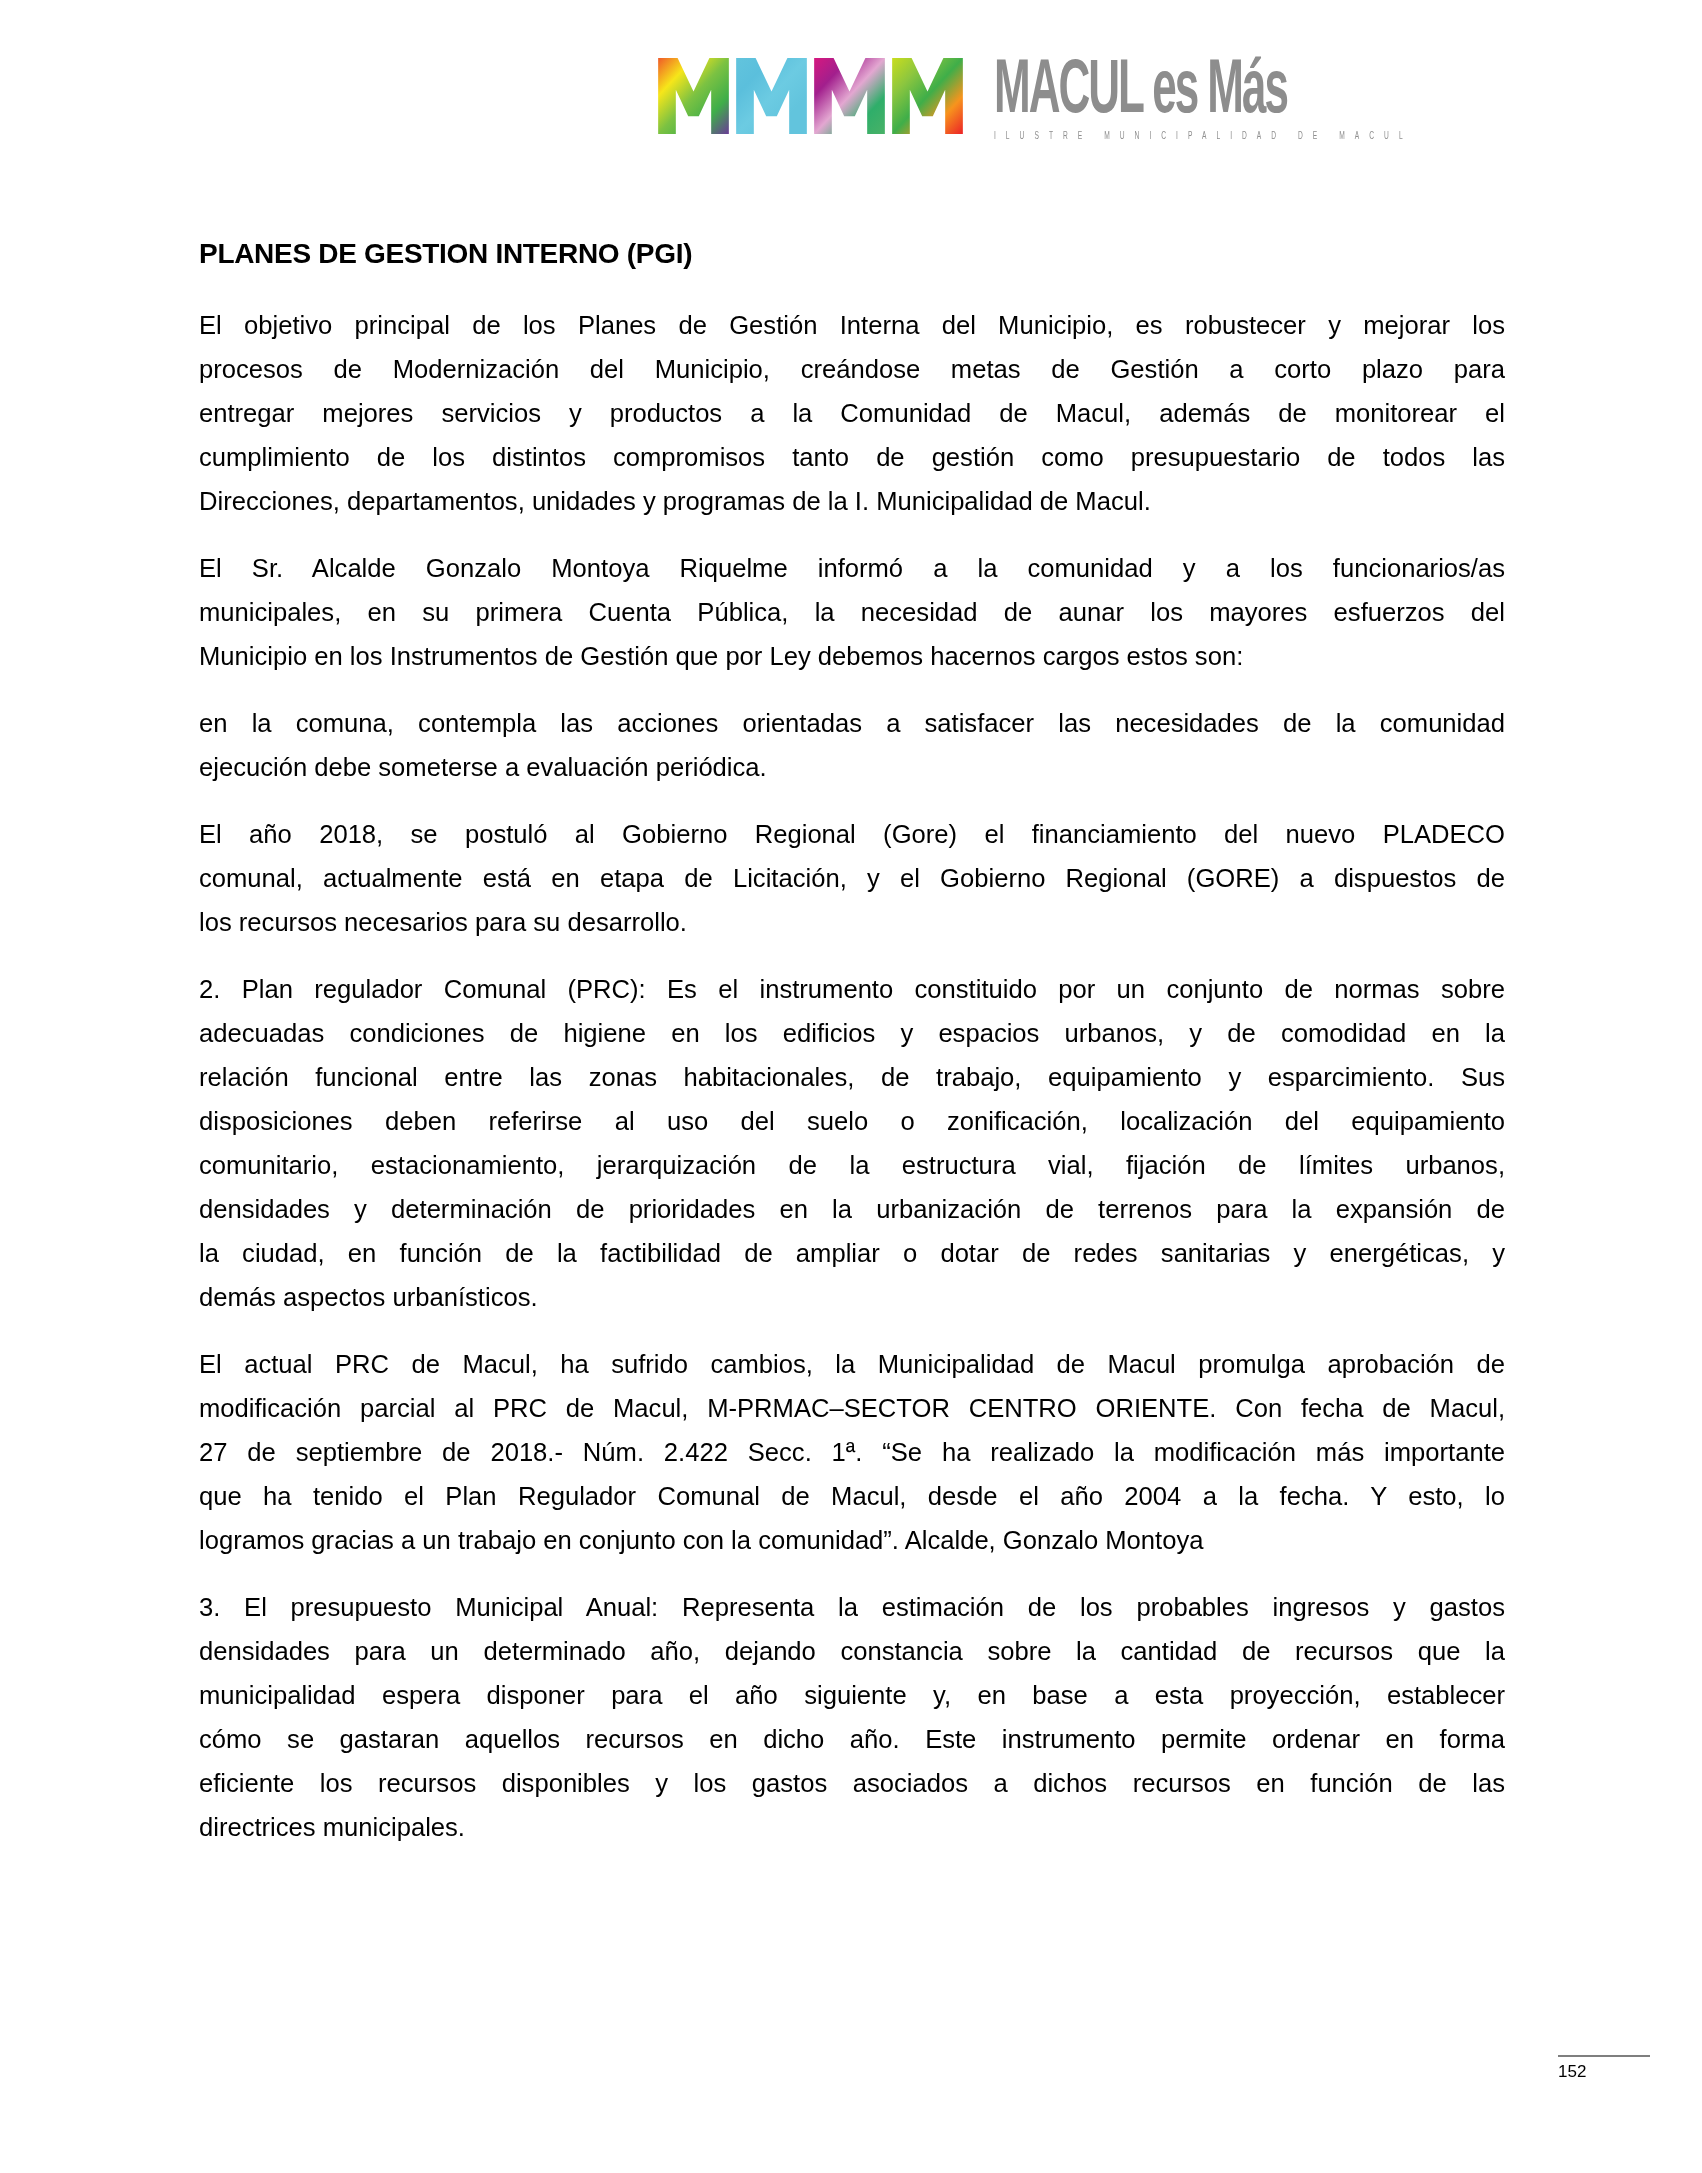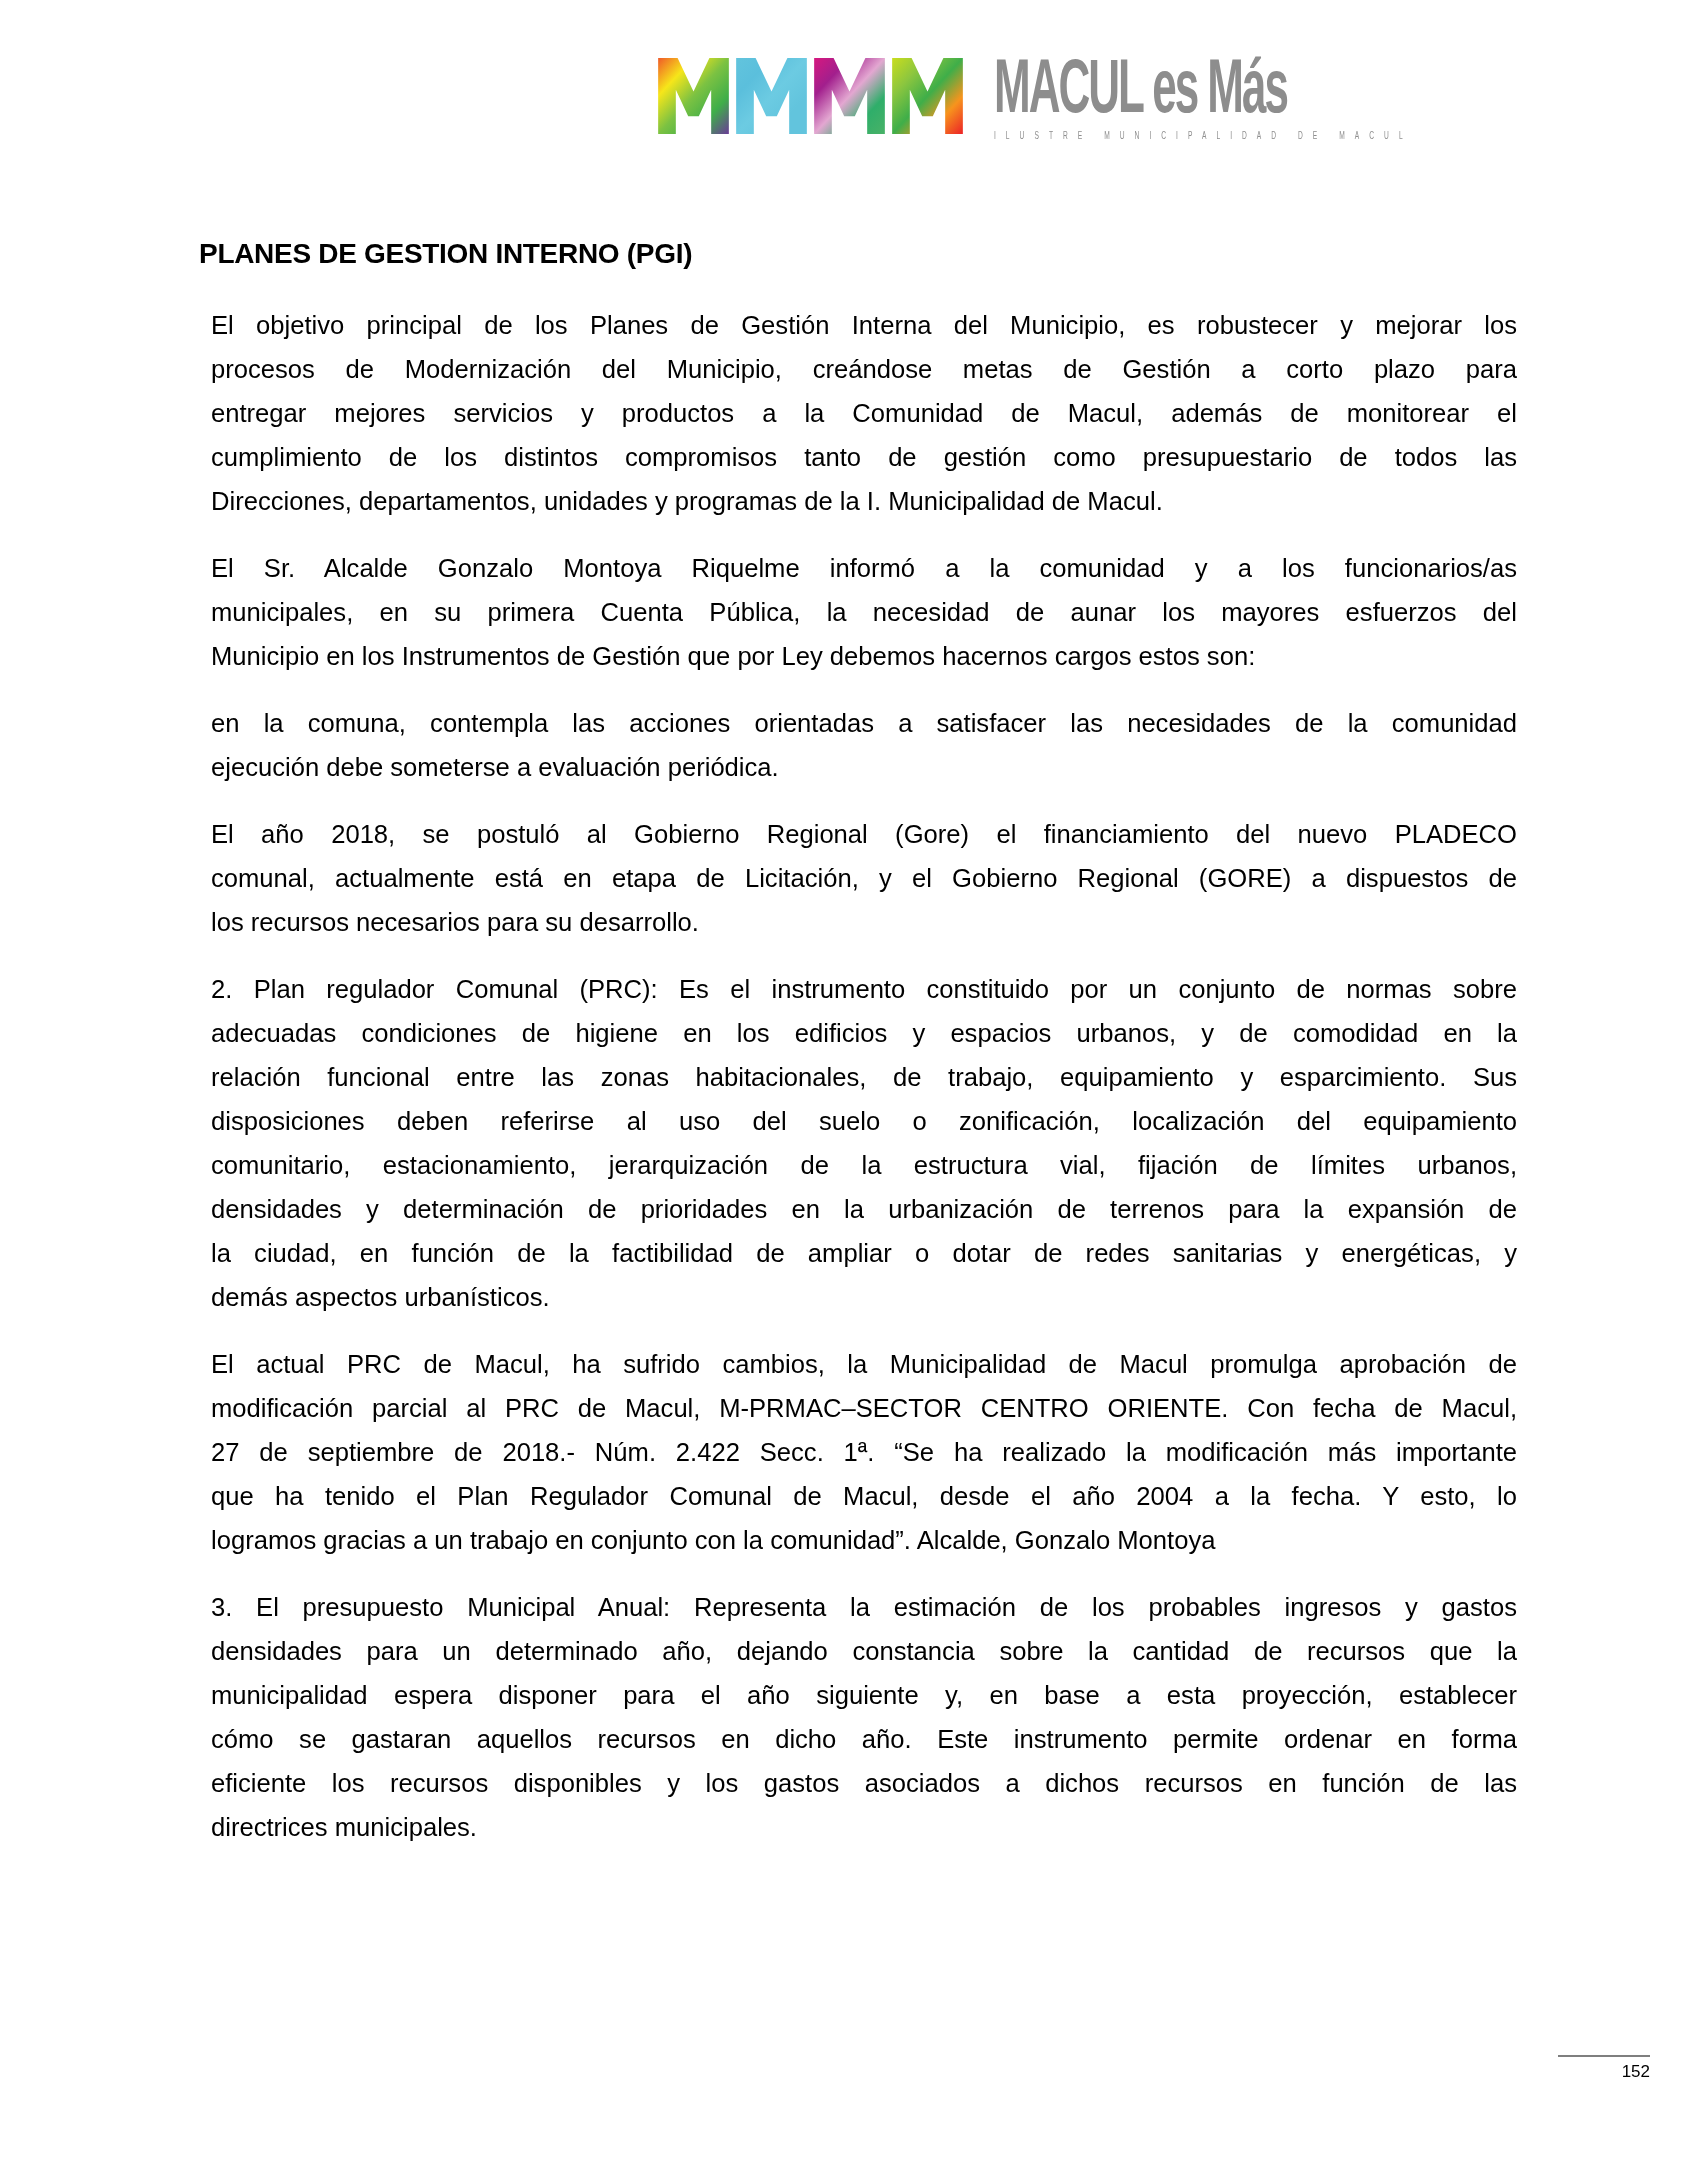--- a/index.html
+++ b/index.html
@@ -10,27 +10,27 @@
   .m-row { position: absolute; left: 0; top: 2.6px; display: flex; gap: 7px; }
   .m-letter { width: 71px; height: 76px; position: relative; }
   .m-letter svg { width: 71px; height: 76px; display: block; }
   .brand { position: absolute; left: 336px; top: -1.8px; }
   .brand-title { font-family: "Liberation Sans", sans-serif; font-weight: 700; font-size: 76px; line-height: 65px; color: #8d8d8d; letter-spacing: -3.5px; white-space: nowrap; transform-origin: left top; }
   .brand-sub { font-family: "Liberation Sans", sans-serif; font-size: 11.5px; letter-spacing: 17.3px; color: #8d8d8d; margin-top: 10.6px; white-space: nowrap; }
 
   
   .content { position: absolute; left: 199px; top: 236px; width: 1306px; }
   .heading { font-weight: 700; font-size: 28px; line-height: 35px; margin: 0 0 32px 0; letter-spacing: -0.3px; }
-  .para { margin: 0 0 23px 12px; }
+  .para { margin: 0 0 23px 0; }
   .line { display: block; height: 44px; line-height: 44px; font-size: 25.6px; white-space: nowrap; width: 1306px; text-align: justify; text-align-last: justify; transform-origin: left center; }
   .line.last { text-align-last: left; }
 
   
   .footer-rule { position: absolute; left: 1558px; top: 2055px; width: 92px; height: 1.8px; background: #7f7f7f; }
-  .page-num { position: absolute; left: 1558px; top: 2061px; width: 92px; text-align: right; font-size: 17px; line-height: 21px; color: #000; }
+  .page-num { position: absolute; left: 1558px; top: 2061px; width: 92px; text-align: left; font-size: 17px; line-height: 21px; color: #000; }
 </style>
 </head>
 <body>
 
 <div class="logo">
   <div class="m-row">
     <div class="m-letter">
         <svg viewBox="0 0 80 86">
     <defs>
             <linearGradient id="mg0" x1="0" y1="0" x2="1" y2="1">

